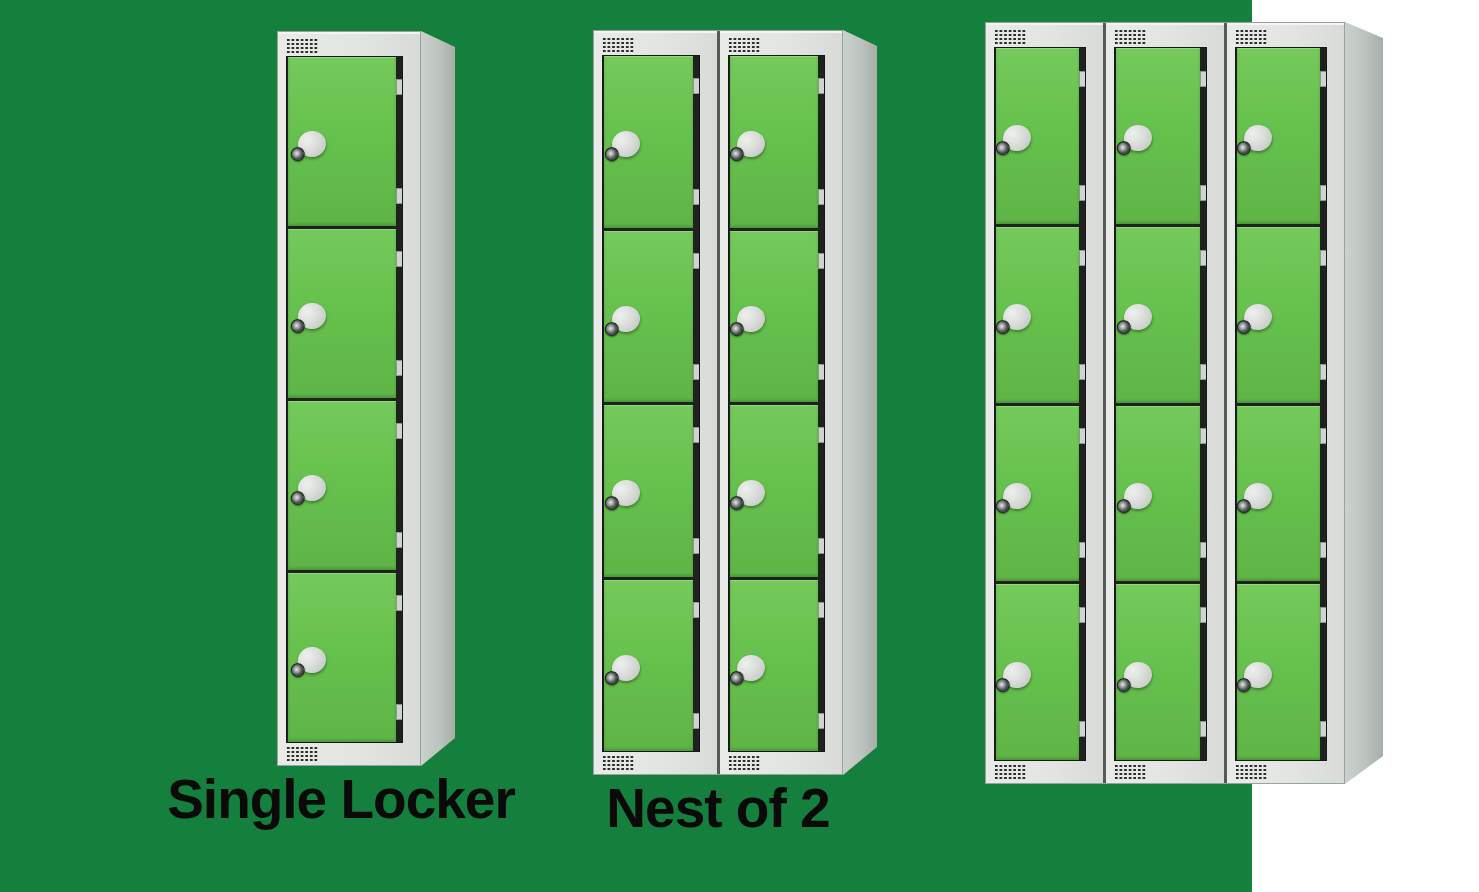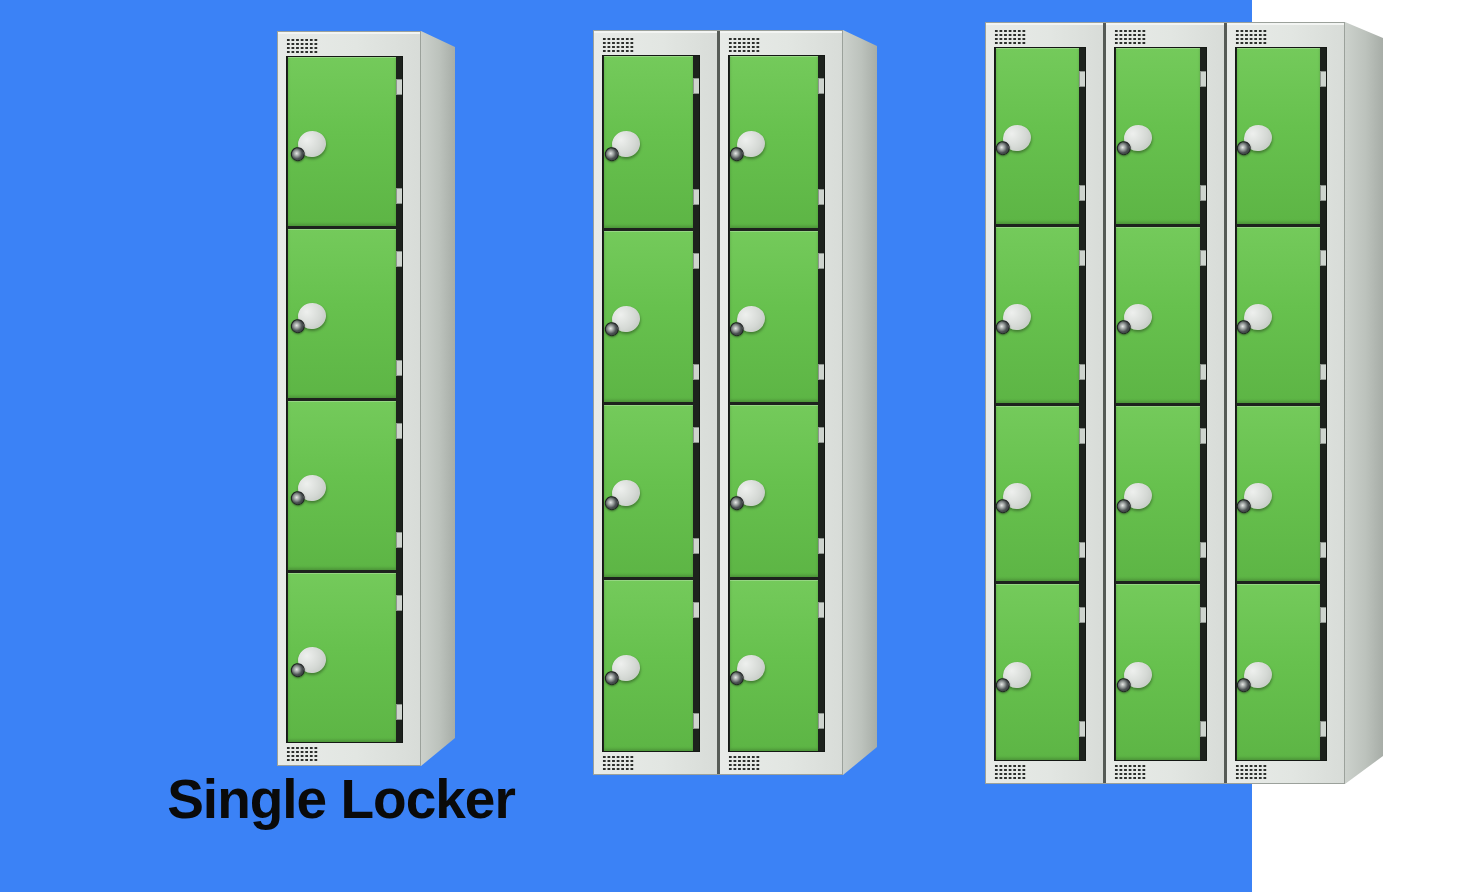--- a/index.html
+++ b/index.html
@@ -10,21 +10,21 @@
     --frame-grey-dark:#cfd4cf;
     --side-grey:#bcc2bc;
     --side-grey-dark:#a7ada7;
     --gap-dark:#1d221d;
     --handle-silver:#d5d9d5;
     --label-black:#0a0a0a;
   }
   *{margin:0;padding:0;box-sizing:border-box;}
   html,body{width:1479px;height:892px;overflow:hidden;background:#ffffff;
     font-family:"Liberation Sans", sans-serif;}
-  .stage{position:relative;width:1252px;height:892px;background:#3b82f6;}
+  .stage{position:relative;width:1252px;height:892px;background:#15803d;}
 
   .locker-group{position:absolute;}
   .g-single{left:277px;top:31px;width:144px;height:735px;}
   .g-nest2 {left:593px;top:30px;width:250px;height:745px;}
   .g-nest3 {left:985px;top:22px;width:360px;height:762px;}
 
   .cabinet{position:relative;width:100%;height:100%;}
 
   .columns{position:absolute;inset:0;display:flex;gap:3px;background:#565b56;
     border:1px solid #9ba19b;}
@@ -193,20 +193,21 @@
                 <div class="hinge hinge-top"></div>
                 <div class="hinge hinge-bottom"></div>
               </div>
             </div>
             <div class="vent vent-bottom"></div>
           </div>
         </div>
       <div class="side-panel"></div>
       <div class="floor-shadow"></div>
     </div>
+    <div class="caption">Nest of 2</div>
   </section>
 
   <section class="locker-group g-nest3">
     <div class="cabinet">
       <div class="columns">
           <div class="column">
             <div class="vent vent-top"></div>
             <div class="doors">
               <div class="door">
                 <div class="handle">

